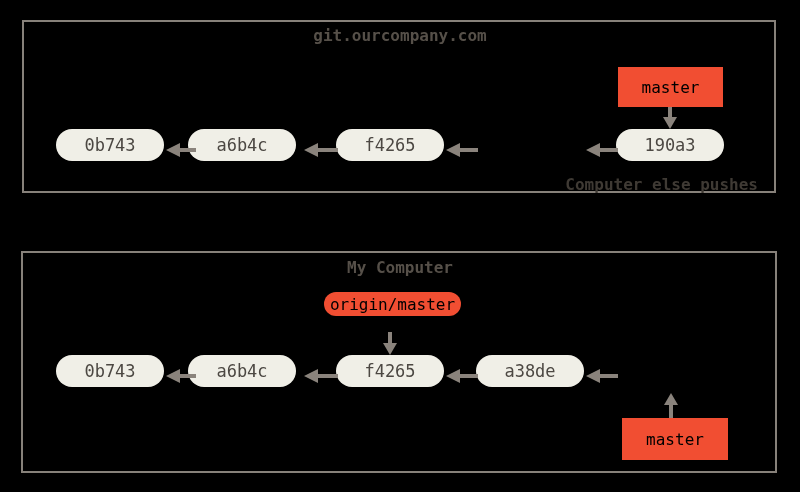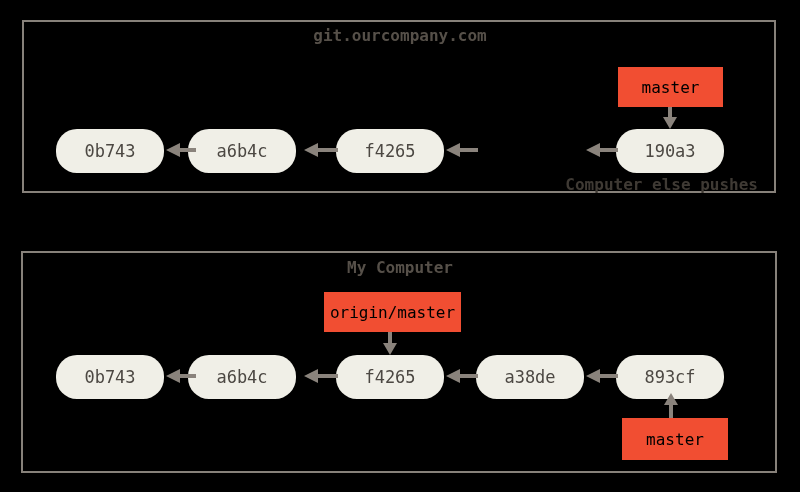--- a/index.html
+++ b/index.html
@@ -33,21 +33,21 @@
     font-size: 16px;
     font-weight: bold;
     letter-spacing: 0px;
   }
   #remote-title { top: 26px; }
   #local-title  { top: 258px; }
 
   .commit {
     position: absolute;
     width: 108px;
-    height: 44px;
+    height: 32px;
     background: #f0efe7;
     border-radius: 21px;
     color: #4c4843;
     font-size: 17px;
     display: flex;
     align-items: center;
     justify-content: center;
   }
   
   .r1 { top: 129px; }
@@ -61,21 +61,21 @@
   .branch {
     position: absolute;
     background: #f14e32;
     color: #000000;
     font-size: 16px;
     display: flex;
     align-items: center;
     justify-content: center;
   }
   #branch-remote-master { left: 618px; top: 67px;  width: 105px; height: 40px; }
-  #branch-origin-master { left: 324px; top: 292px; width: 137px; height: 40px; }
+  #branch-origin-master { left: 324px; top: 292px; width: 137px; height: 24px; border-radius: 13px; }
   #branch-local-master  { left: 622px; top: 418px; width: 106px; height: 42px; }
 
   
   .h-arrow {
     position: absolute;
     height: 4px;
     background: #8a837c;
   }
   .h-arrow::before {
     content: "";
@@ -162,21 +162,20 @@
   <div class="box-title" id="local-title">My Computer</div>
 
   <div class="branch" id="branch-origin-master">origin/master</div>
   <div class="v-line" id="arrow-origin-master-line"></div>
   <div class="v-head-down" id="arrow-origin-master-head"></div>
 
   <div class="commit r2 col1">0b743</div>
   <div class="commit r2 col2">a6b4c</div>
   <div class="commit r2 col3">f4265</div>
   <div class="commit r2 col4">a38de</div>
-  <div class="commit r2 col5">893cf</div>
 
   <div class="h-arrow hr2 g1"></div>
   <div class="h-arrow hr2 g2"></div>
   <div class="h-arrow hr2 g3"></div>
   <div class="h-arrow hr2 g4"></div>
 
   <div class="v-line" id="arrow-local-master-line"></div>
   <div class="v-head-up" id="arrow-local-master-head"></div>
   <div class="branch" id="branch-local-master">master</div>
 

